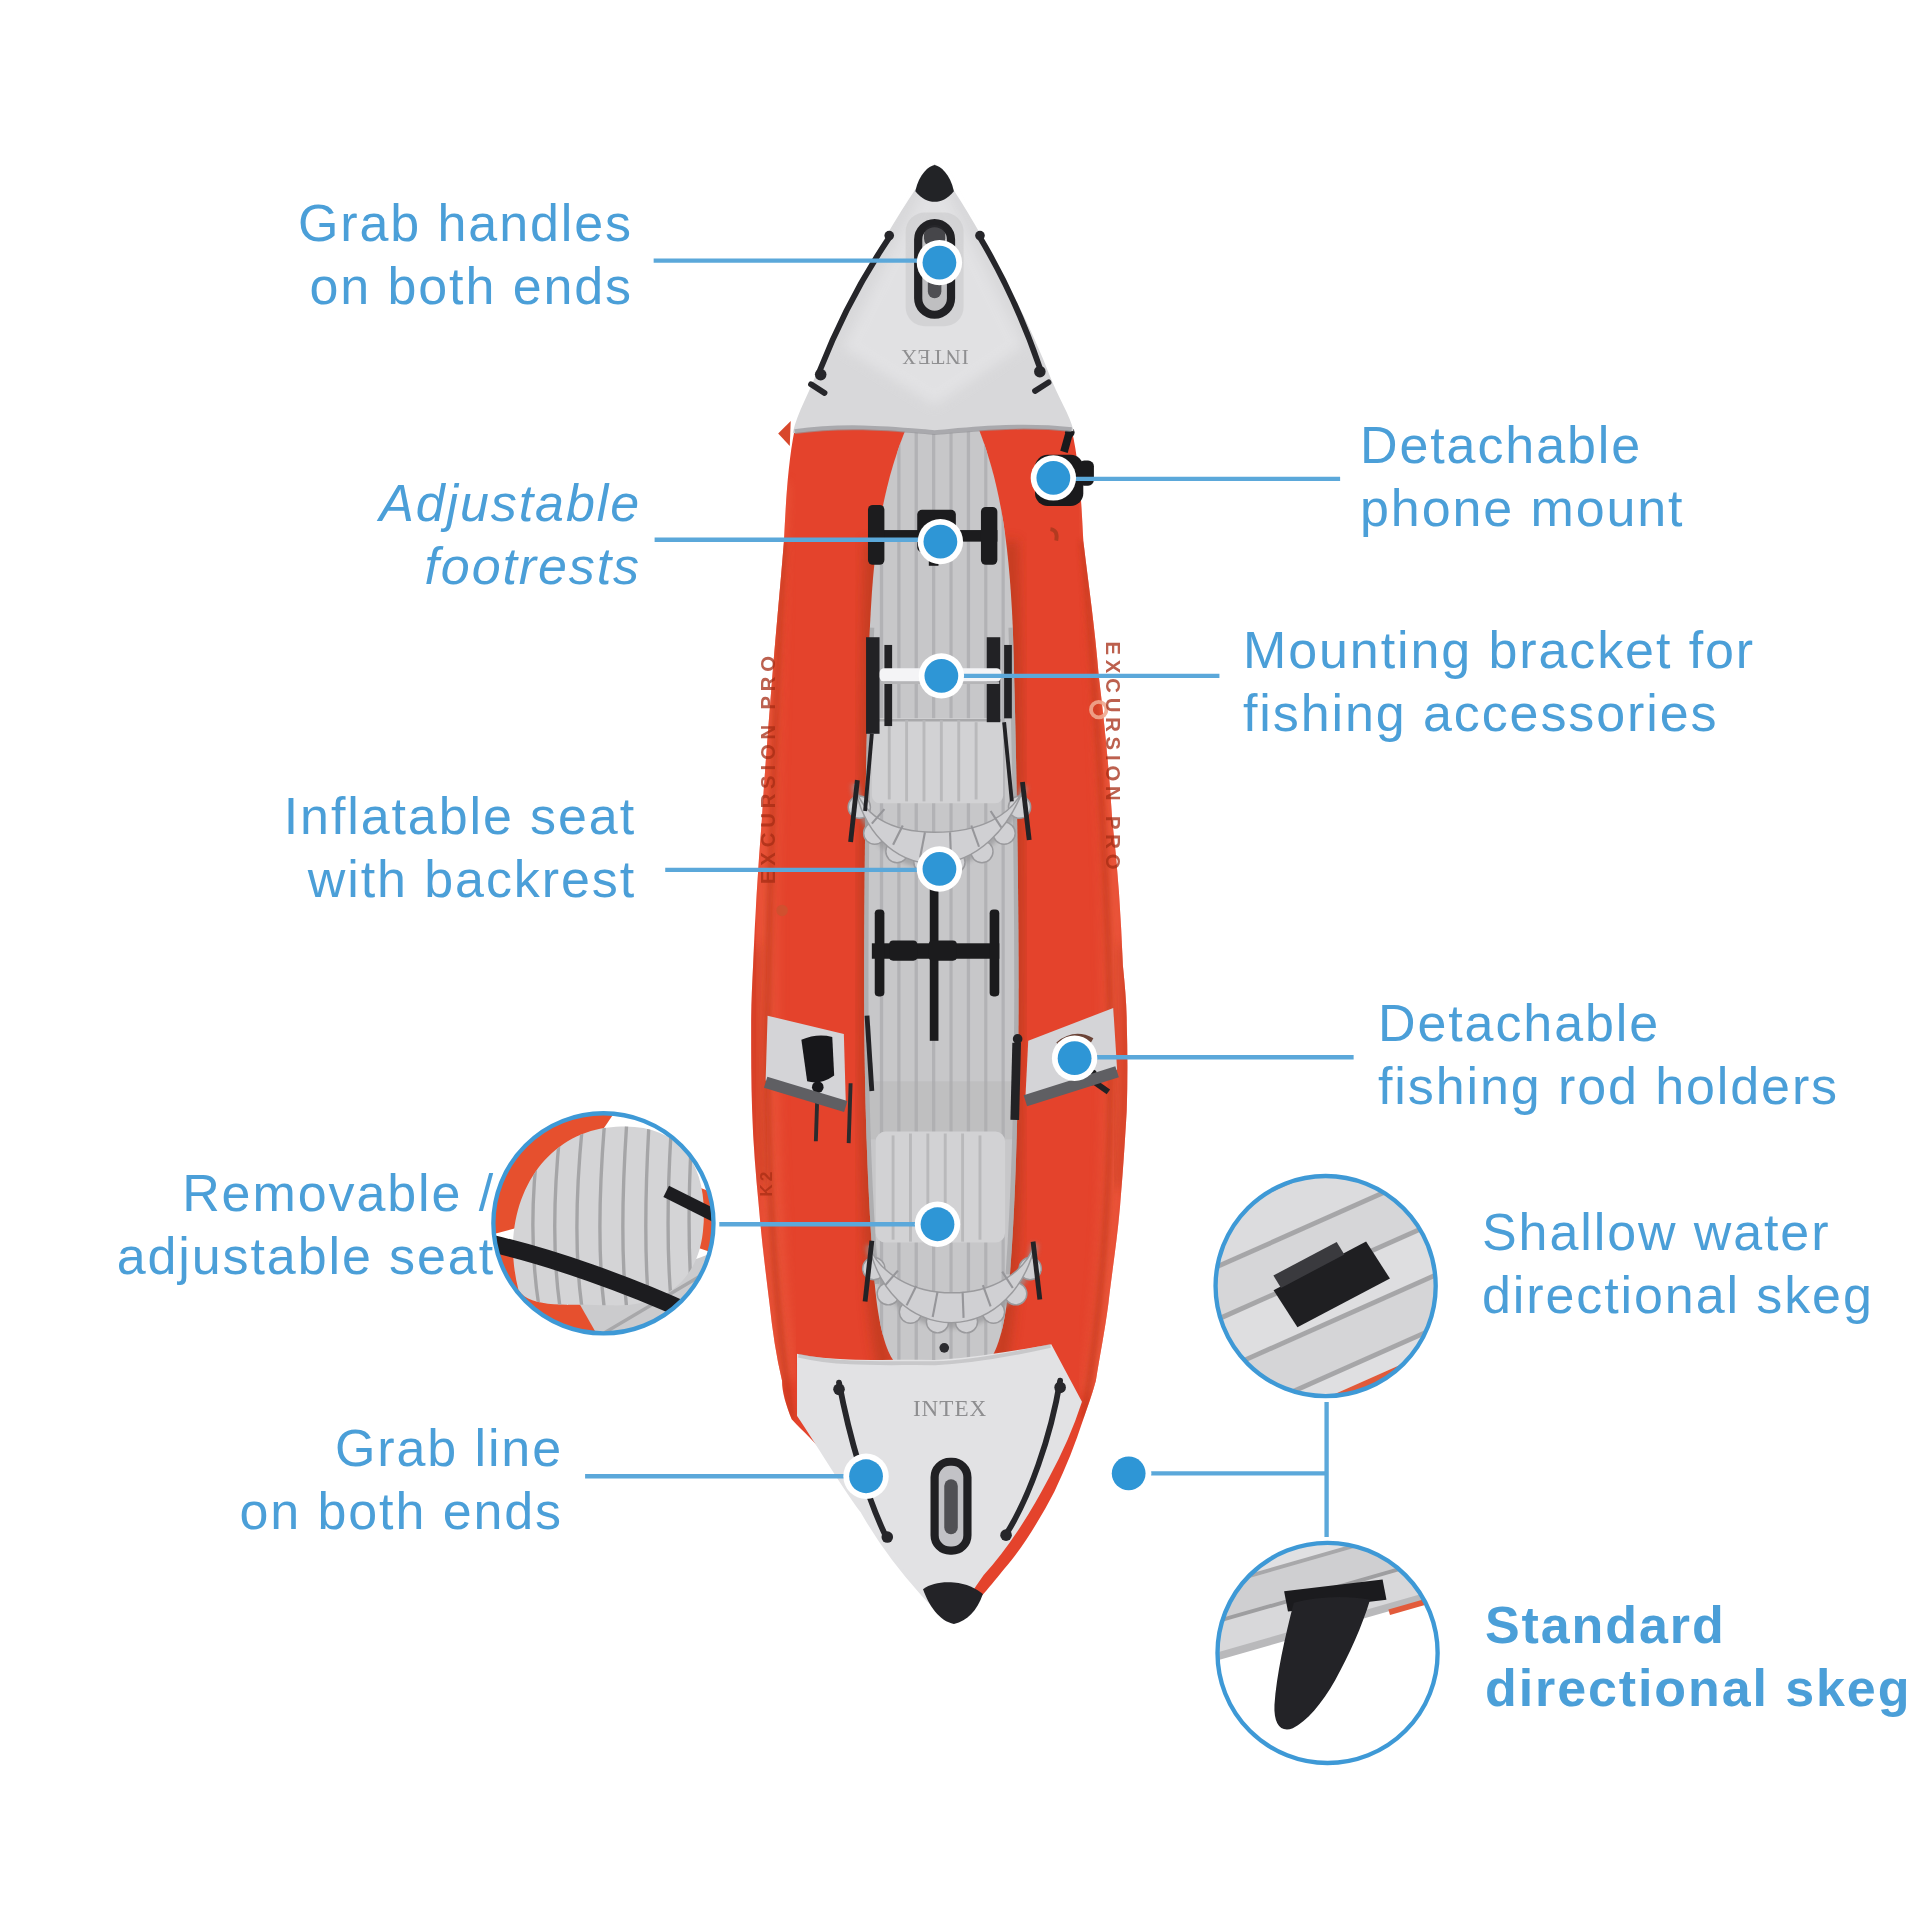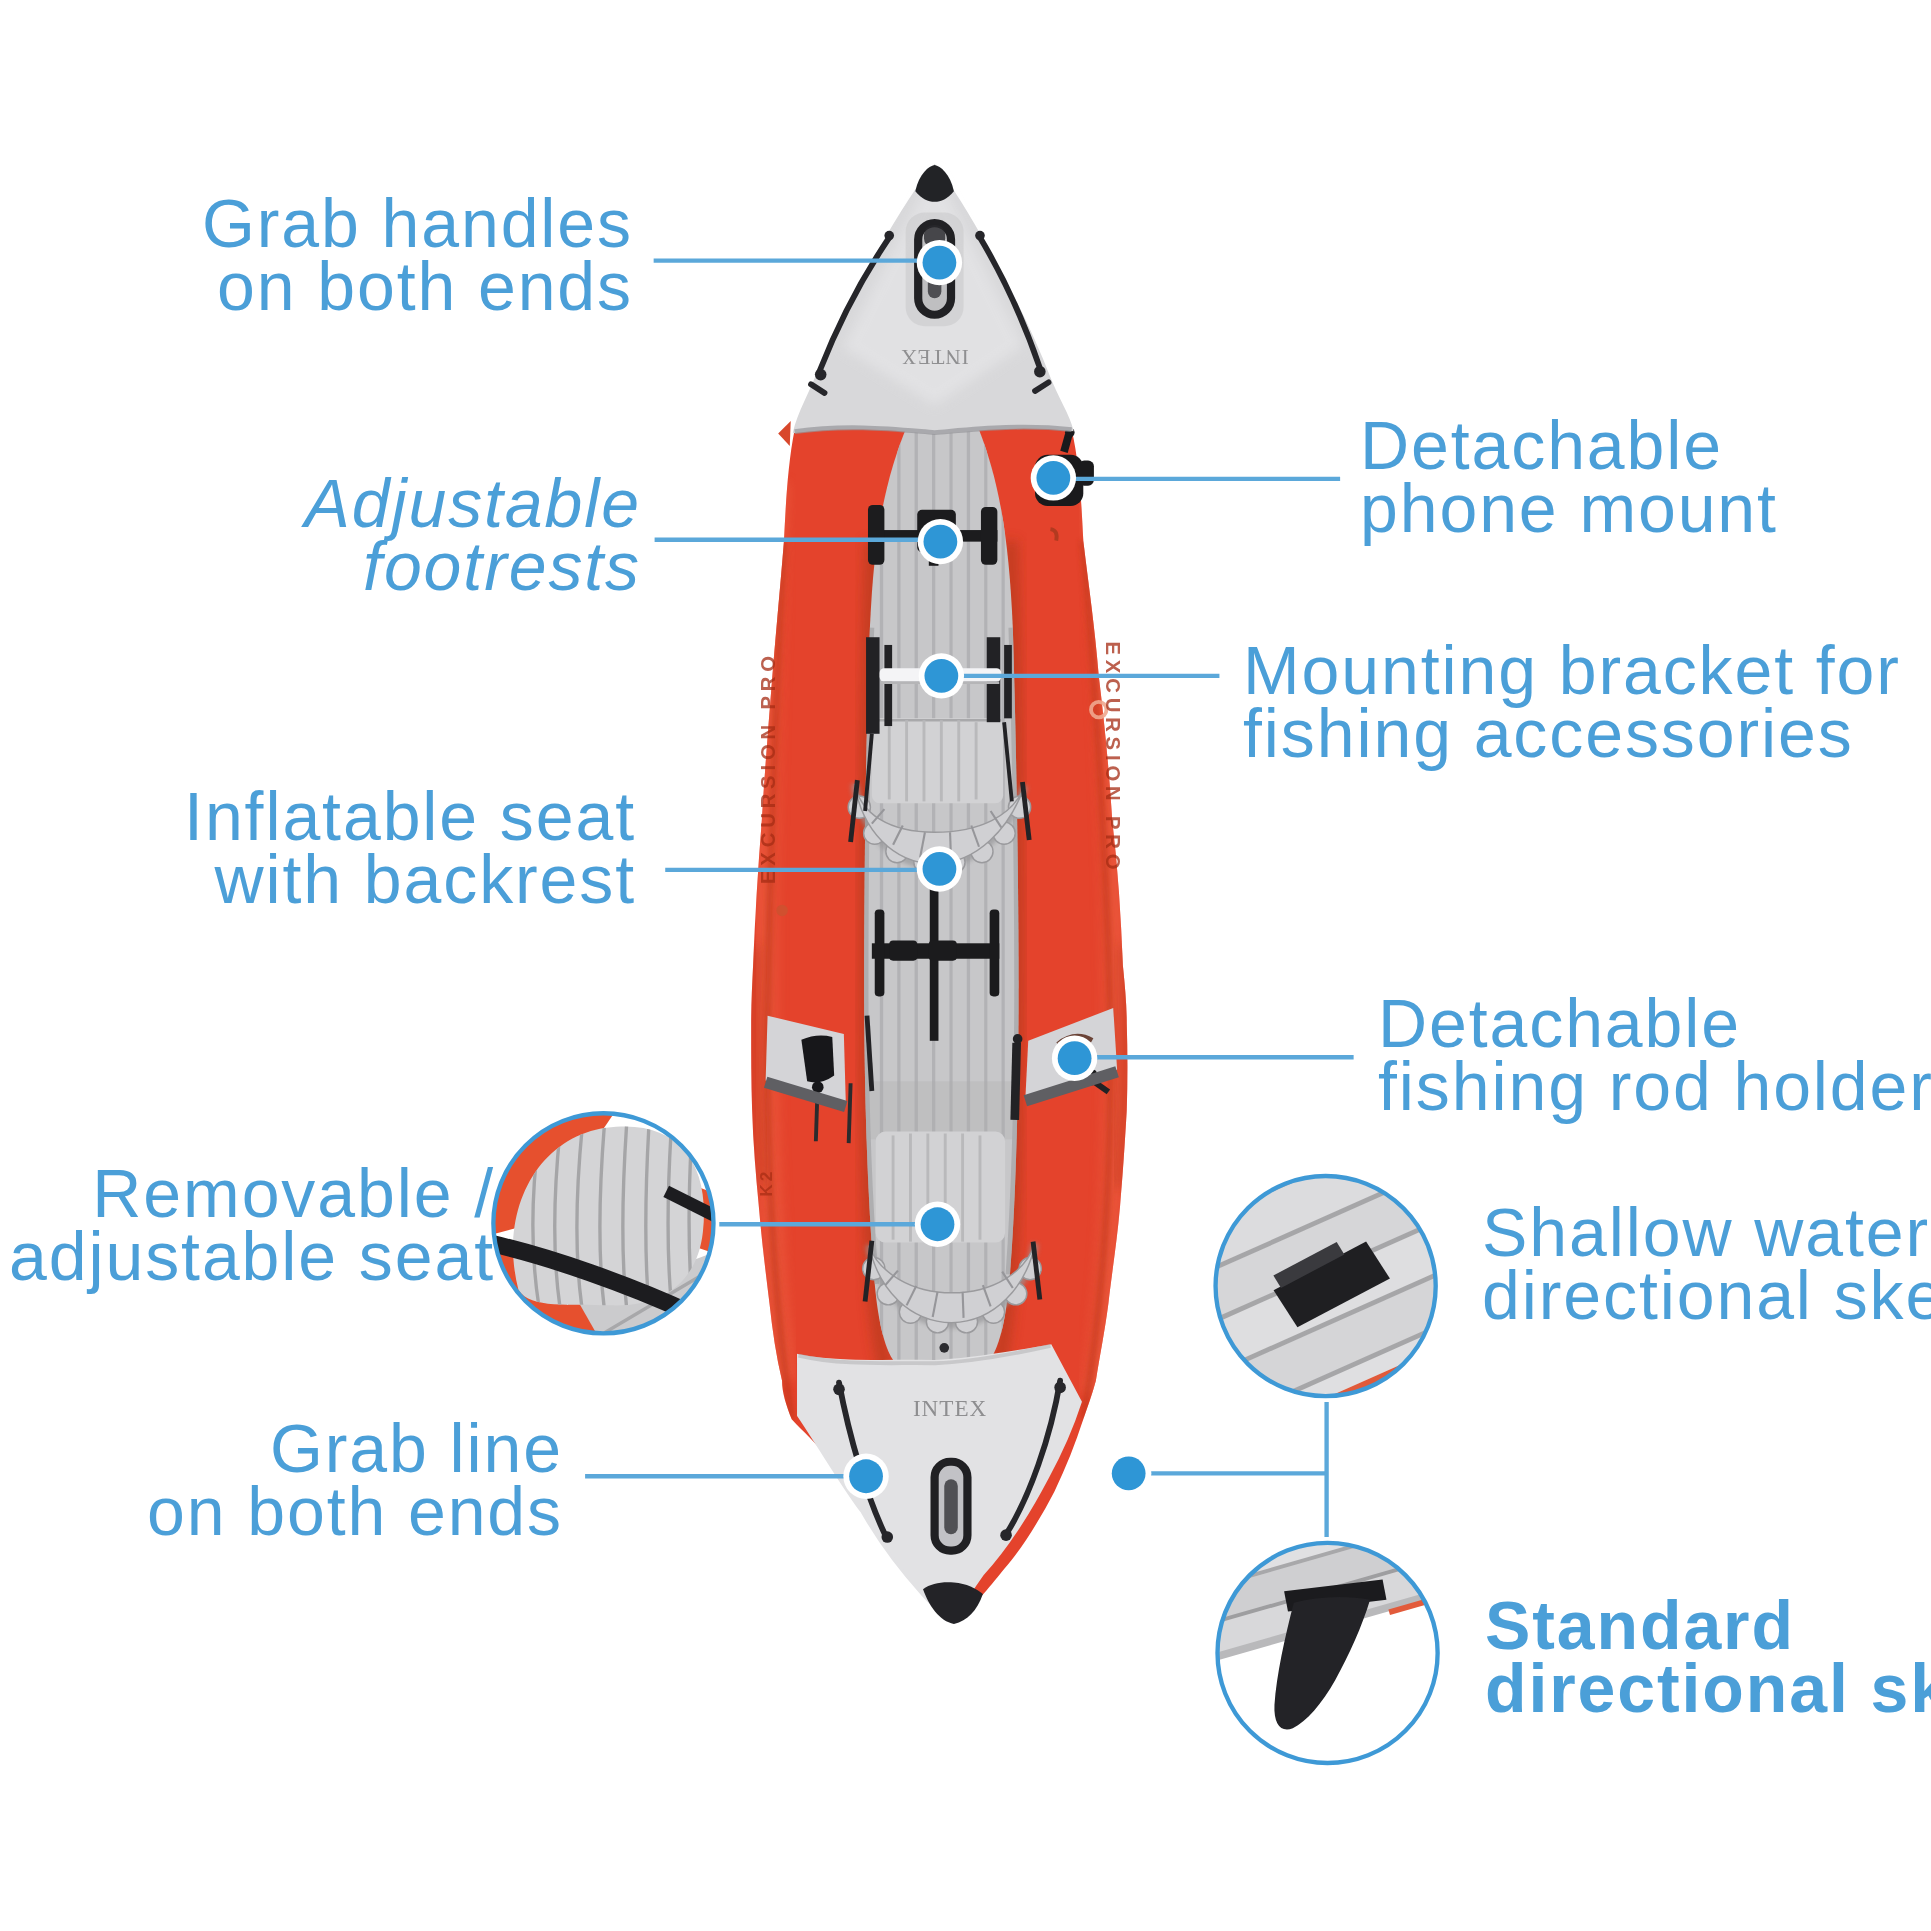--- a/index.html
+++ b/index.html
@@ -1,17 +1,17 @@
 <!DOCTYPE html>
 <html><head>
 <meta charset="utf-8">
 <style>
 html,body{margin:0;padding:0;width:1931px;height:1931px;background:#ffffff;overflow:hidden;}
 body{font-family:"Liberation Sans",sans-serif;position:relative;}
-.lbl{position:absolute;color:#4b9fd8;font-size:68px;line-height:63px;white-space:nowrap;letter-spacing:1.9px;}
+.lbl{position:absolute;color:#4b9fd8;font-size:52px;line-height:63px;white-space:nowrap;letter-spacing:1.9px;}
 .r{text-align:right;}
 </style>
 </head>
 <body>
 <svg width="1931" height="1931" viewBox="0 0 2000 2000" style="position:absolute;left:0;top:0">
 <defs>
 <filter id="b6" x="-50%" y="-50%" width="200%" height="200%">
         <feGaussianBlur stdDeviation="6"></feGaussianBlur>
       </filter>
 <filter id="b3" x="-50%" y="-50%" width="200%" height="200%">
@@ -415,17 +415,17 @@
 <circle cx="1169" cy="1526" r="17.5"></circle>
 </g>
 </svg>
 
 <div class="lbl r" style="right:1298px;top:192px;">Grab handles<br>on both ends</div>
 <div class="lbl r" style="right:1290px;top:472px;font-style:italic;">Adjustable<br>footrests</div>
 <div class="lbl r" style="right:1295px;top:785px;">Inflatable seat<br>with backrest</div>
 <div class="lbl r" style="right:1436px;top:1162px;">Removable /<br>adjustable seat</div>
 <div class="lbl r" style="right:1368px;top:1417px;">Grab line<br>on both ends</div>
 <div class="lbl" style="left:1360px;top:414px;">Detachable<br>phone mount</div>
-<div class="lbl" style="left:1243px;top:619px;margin-top:20px;">Mounting bracket for<br>fishing accessories</div>
+<div class="lbl" style="left:1243px;top:619px;">Mounting bracket for<br>fishing accessories</div>
 <div class="lbl" style="left:1378px;top:992px;">Detachable<br>fishing rod holders</div>
 <div class="lbl" style="left:1482px;top:1201px;">Shallow water<br>directional skeg</div>
 <div class="lbl" style="left:1485px;top:1594px;font-weight:bold;">Standard<br>directional skeg</div>
 
 
 </body></html>

